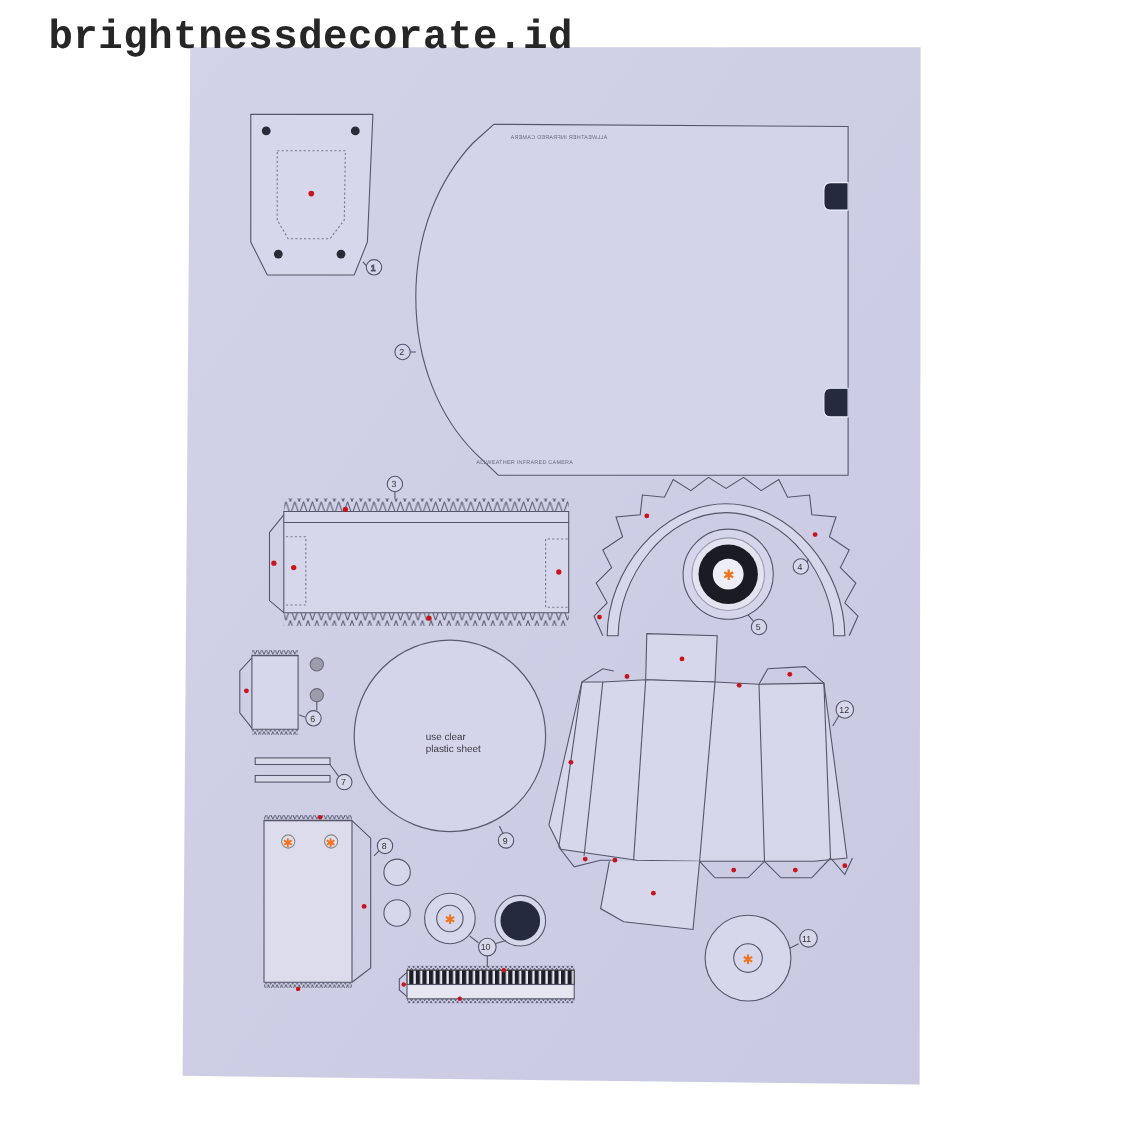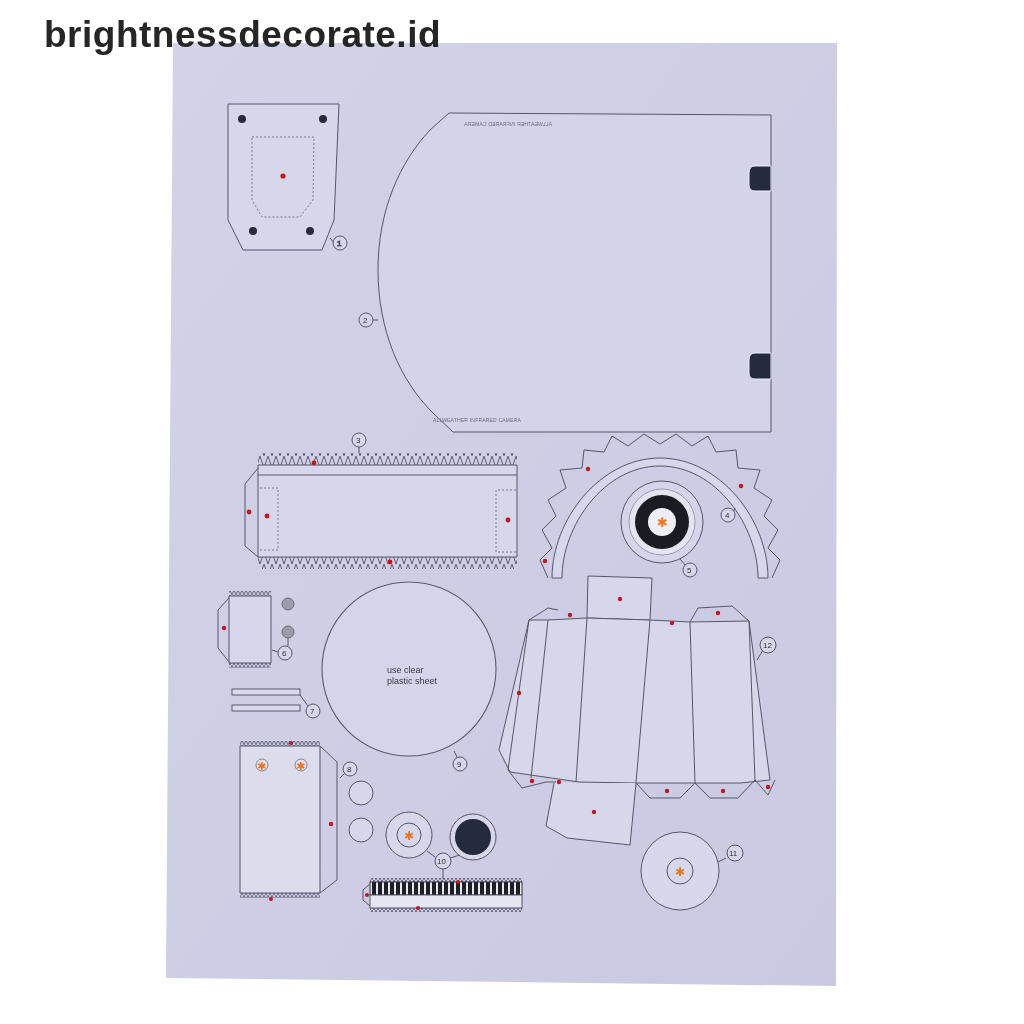--- a/index.html
+++ b/index.html
@@ -1,19 +1,19 @@
 <!DOCTYPE html>
 <html><head>
 <meta charset="utf-8">
 <style>
   html, body { margin:0; padding:0; }
   body { width:1024px; height:1024px; background:#ffffff; position:relative; overflow:hidden; }
   .watermark {
     position:absolute; left:44px; top:14px;
-    font-family:Liberation Sans, sans-serif; font-weight:bold; font-size:37px;
+    font-family:Liberation Mono, monospace; font-weight:bold; font-size:37px;
     color:#262626; letter-spacing:0.5px; z-index:5;
   }
   svg.sheet { position:absolute; left:0; top:0; }
   .lbl { font-family:"Liberation Sans", sans-serif; font-size:8px; fill:#333; }
   .tiny { font-family:"Liberation Sans", sans-serif; font-size:5px; fill:#6a6a80; letter-spacing:0.2px; }
   .note { font-family:"Liberation Sans", sans-serif; font-size:9px; fill:#3a3a44; }
 </style>
 </head>
 <body>
 

